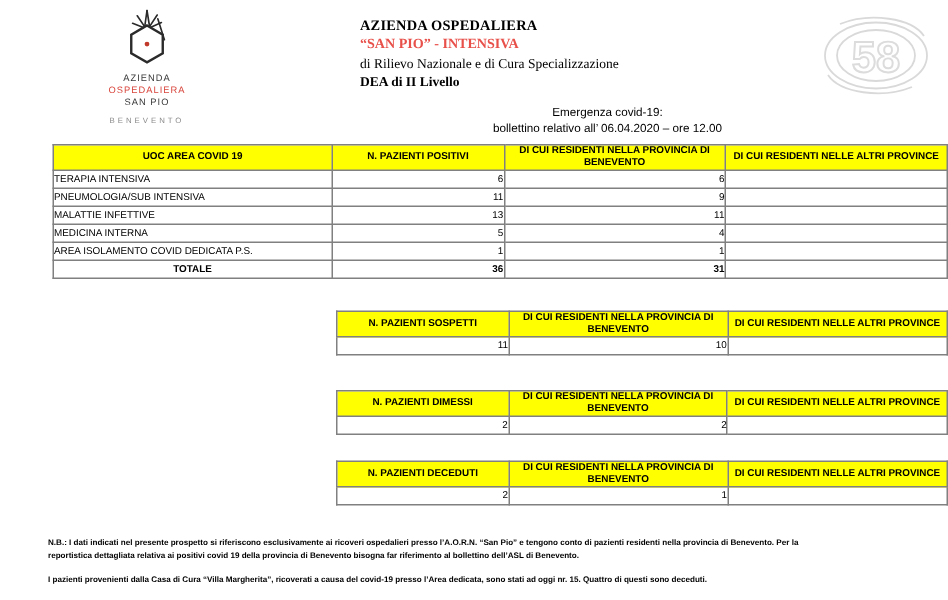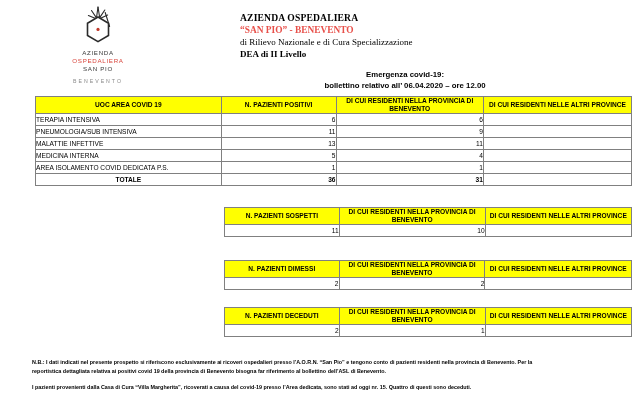--- a/index.html
+++ b/index.html
@@ -89,21 +89,21 @@
   }
   .emerg-block {
     position: absolute;
     left: 240px;
     top: 70px;
     width: 330px;
     text-align: center;
   }
   .e-line {
     font-size: 7.8px;
-    font-weight: bold;
+    font-weight: normal;
     color: #000;
     line-height: 10.5px;
   }
 
   
   .watermark {
     position: absolute;
     right: 6px;
     top: 6px;
     width: 84px;
@@ -212,30 +212,41 @@
     <div class="logo-text">
       <div>AZIENDA</div>
       <div class="red">OSPEDALIERA</div>
       <div>SAN PIO</div>
       <div class="benevento">BENEVENTO</div>
     </div>
   </div>
 
   <div class="title-block">
     <div class="t-line1">AZIENDA OSPEDALIERA</div>
-    <div class="t-line2">“SAN PIO” - BENEVENTO</div>
+    <div class="t-line2">“SAN PIO” - INTENSIVA</div>
     <div class="t-line3">di Rilievo Nazionale e di Cura Specializzazione</div>
     <div class="t-line4">DEA di II Livello</div>
   </div>
 
   <div class="emerg-block">
     <div class="e-line">Emergenza covid-19:</div>
     <div class="e-line">bollettino relativo all’ 06.04.2020 – ore 12.00</div>
   </div>
 
+  <div class="watermark">
+    <svg width="84" height="62" viewBox="0 0 84 62" xmlns="http://www.w3.org/2000/svg">
+      <g fill="none" stroke="#d9d9d9" stroke-width="1.2">
+        <ellipse cx="42" cy="31" rx="34" ry="22"></ellipse>
+        <ellipse cx="42" cy="31" rx="26" ry="17"></ellipse>
+        <path d="M18 10 C38 2, 66 6, 74 18"></path>
+        <path d="M66 52 C46 60, 18 56, 10 44"></path>
+      </g>
+      <text x="42" y="42" text-anchor="middle" font-family="Liberation Sans, sans-serif" font-size="29" font-weight="bold" fill="none" stroke="#dcdcdc" stroke-width="1.3">58</text>
+    </svg>
+  </div>
 </div>
 
 <table class="tbl" id="main-table">
   <colgroup>
     <col class="c1">
       <col class="c2">
       <col class="c3">
       <col class="c4">
   </colgroup>
   <thead>

